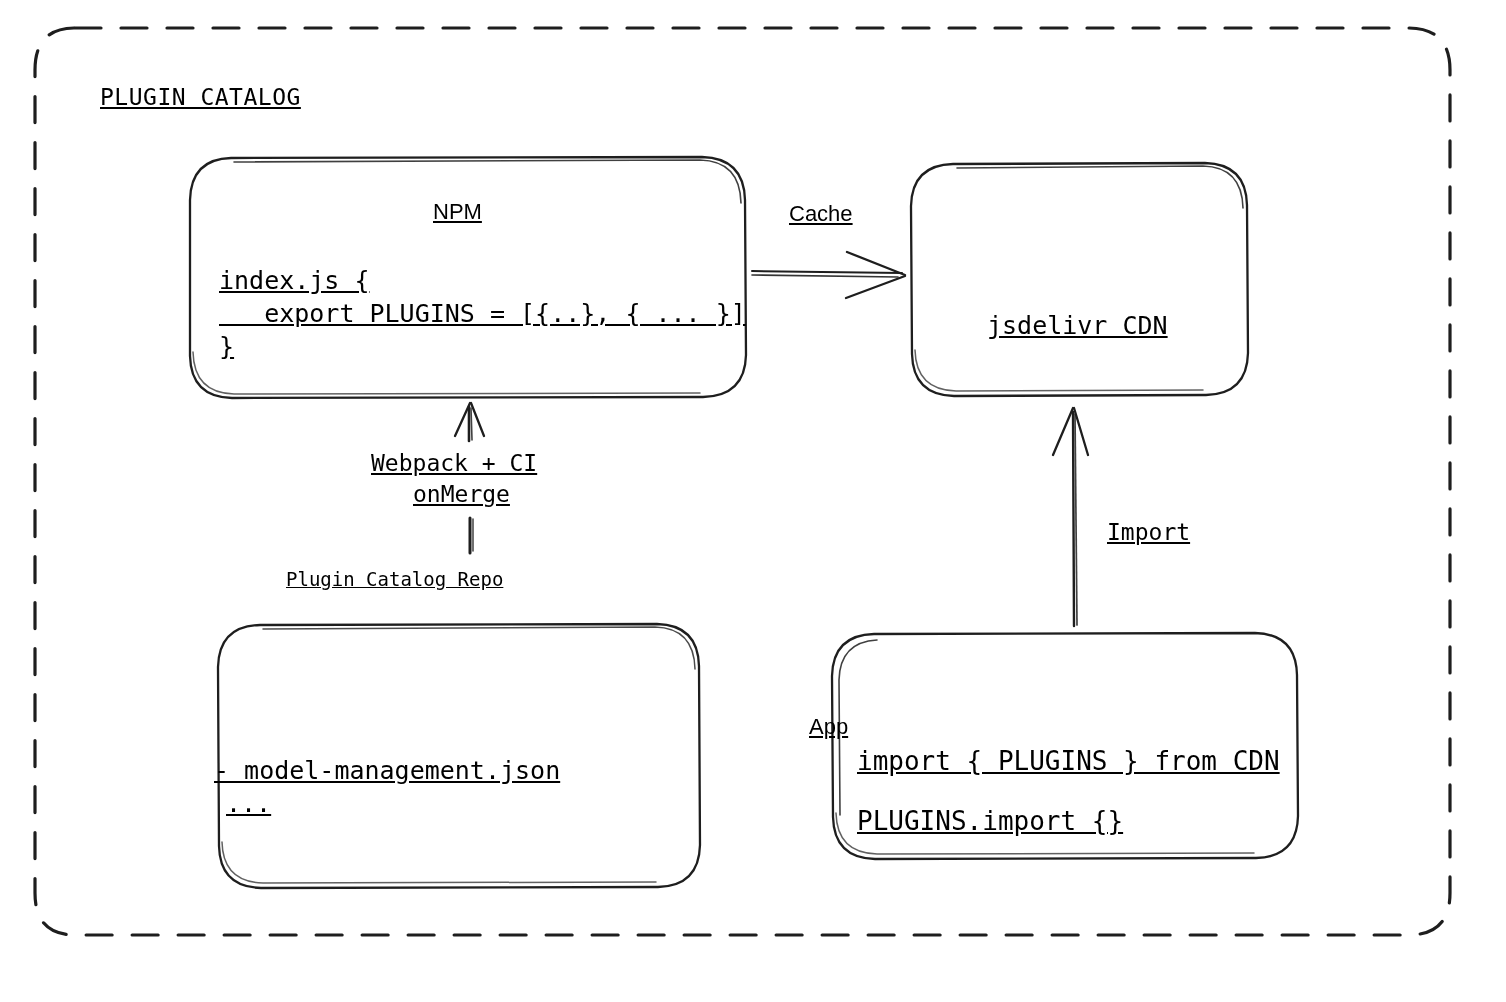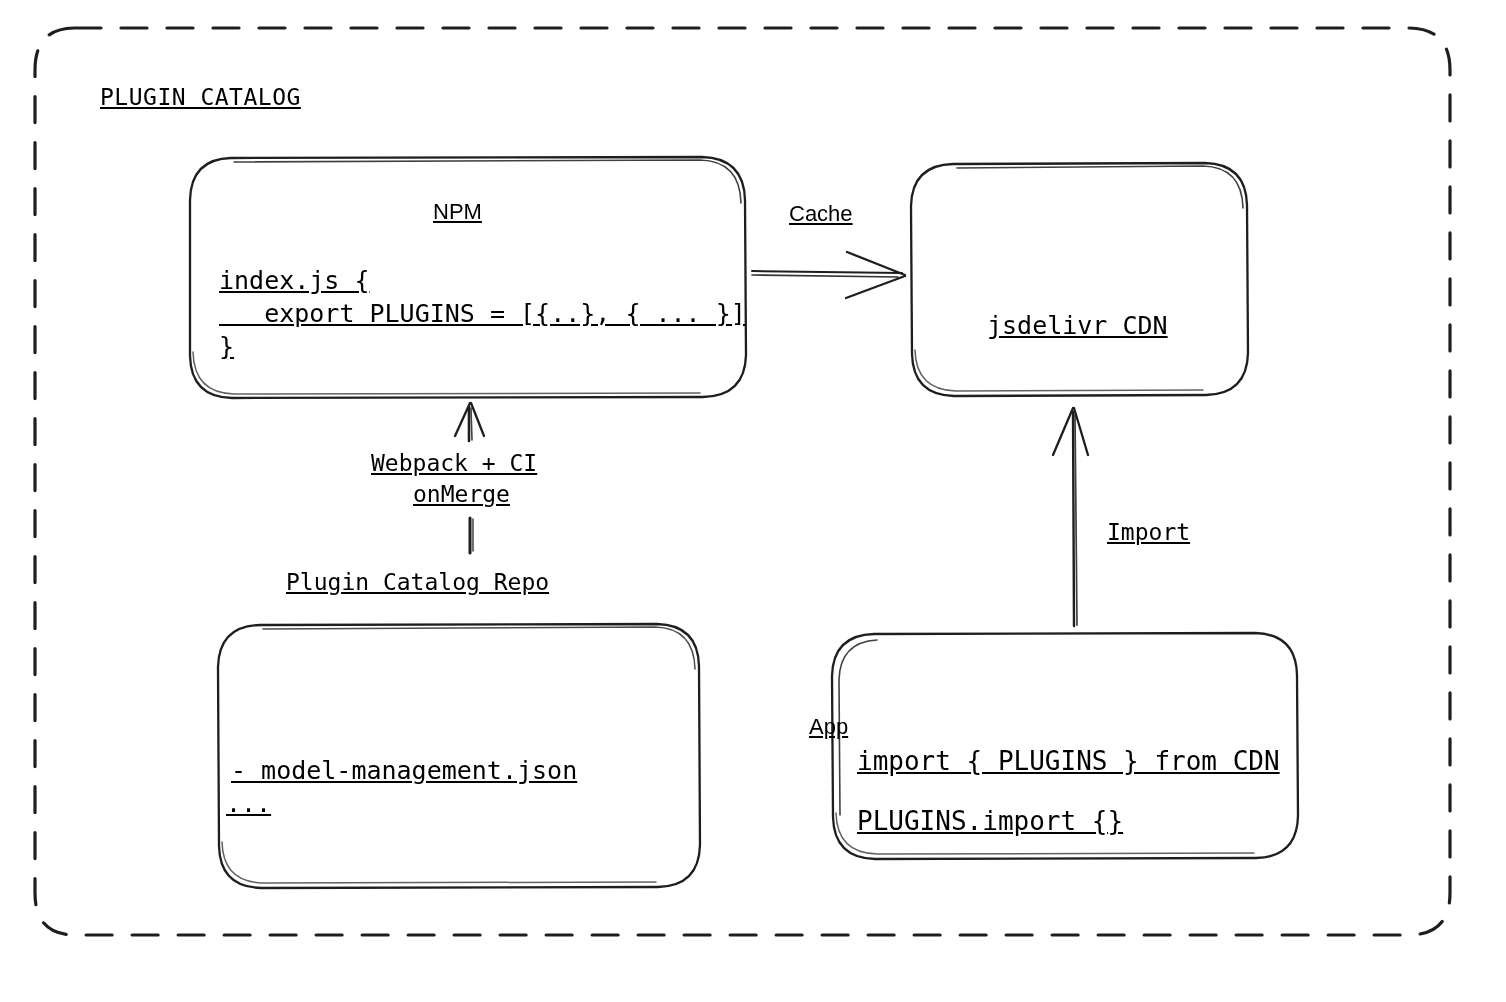--- a/index.html
+++ b/index.html
@@ -45,21 +45,21 @@
     margin-top: 9px;
   }
   .edge-label {
     font-size: 23px;
     text-align: left;
   }
   .edge-label-sans {
     font-size: 22px;
   }
   .repo-caption {
-    font-size: 23px;
+    font-size: 19px;
   }
   .cdn-title {
     font-size: 25px;
   }
   .app-code {
     font-size: 26px;
     line-height: 2.05;
   }
 </style>
 </head>
@@ -131,21 +131,21 @@
 
   <div class="lbl mono cdn-title" style="left:987px; top:266px;margin-top:44px;">jsdelivr CDN</div>
 
   <div class="lbl sans edge-label-sans" style="left:789px; top:200px;">Cache</div>
 
   <div class="lbl mono edge-label" style="left:371px; top:449px;">Webpack + CI</div>
   <div class="lbl mono edge-label" style="left:413px; top:480px;">onMerge</div>
 
   <div class="lbl mono repo-caption" style="left:286px; top:568px;">Plugin Catalog Repo</div>
 
-  <div class="lbl mono code-block" style="left:231px; top:743px;">- model-management.json</div>
+  <div class="lbl mono code-block" style="left:214px; top:743px;">- model-management.json</div>
   <div class="lbl mono code-block" style="left:226px; top:776px;">...</div>
 
   <div class="lbl mono edge-label" style="left:1107px; top:518px;">Import</div>
 
   <div class="lbl sans box-title-sans" style="left:809px; top:677px;margin-top:36px;">App</div>
   <div class="lbl mono app-code" style="left:857px; top:735px;">import { PLUGINS } from CDN</div>
   <div class="lbl mono app-code" style="left:857px; top:795px;">PLUGINS.import {}</div>
 
 </div>
 

